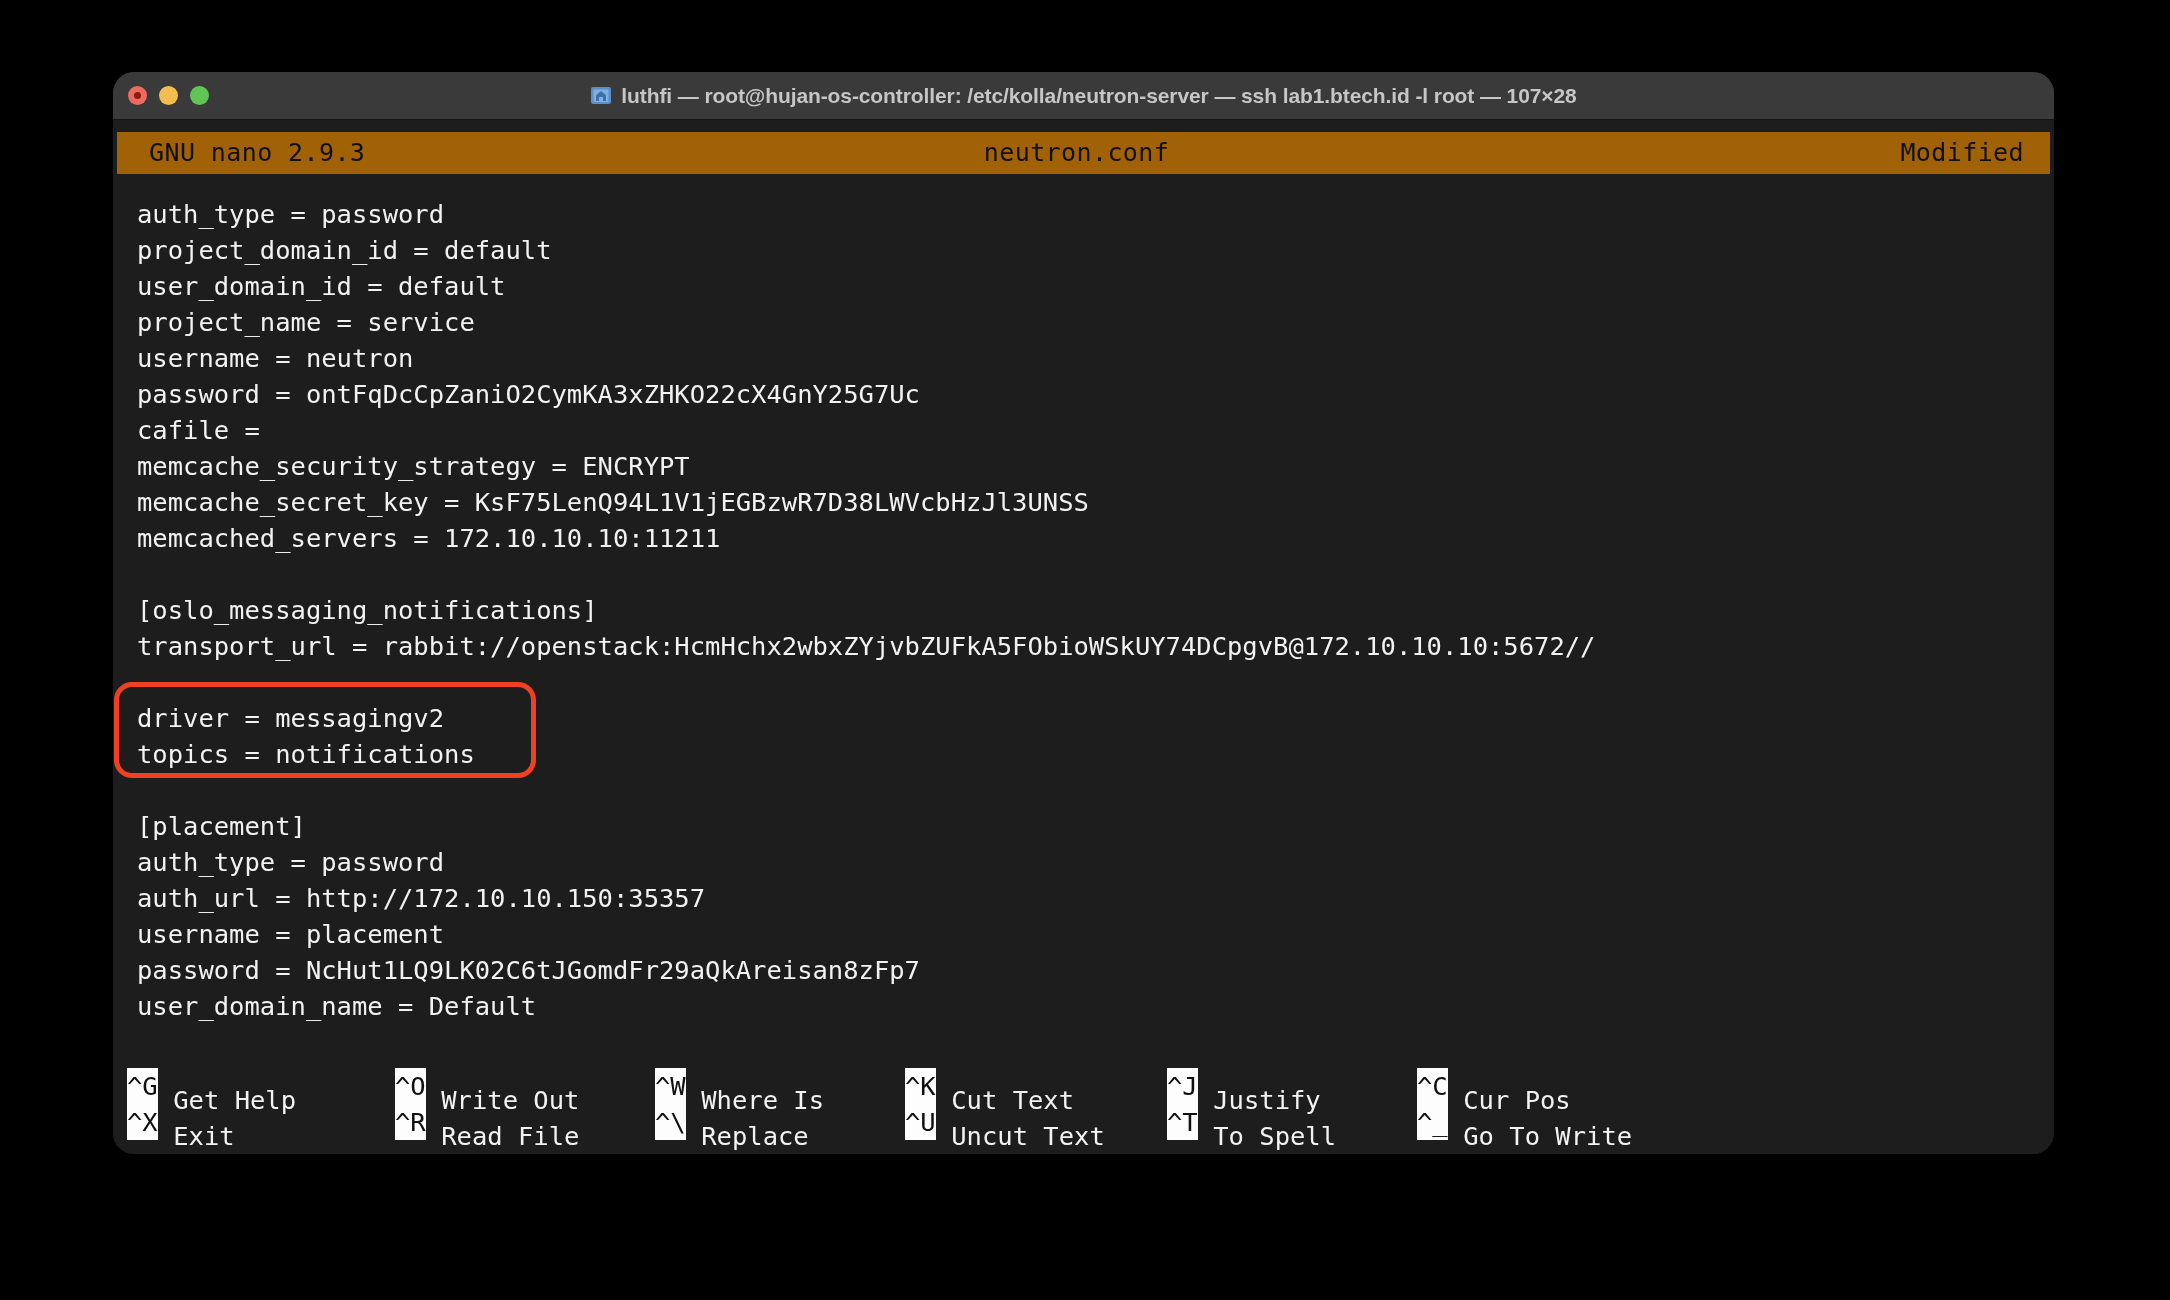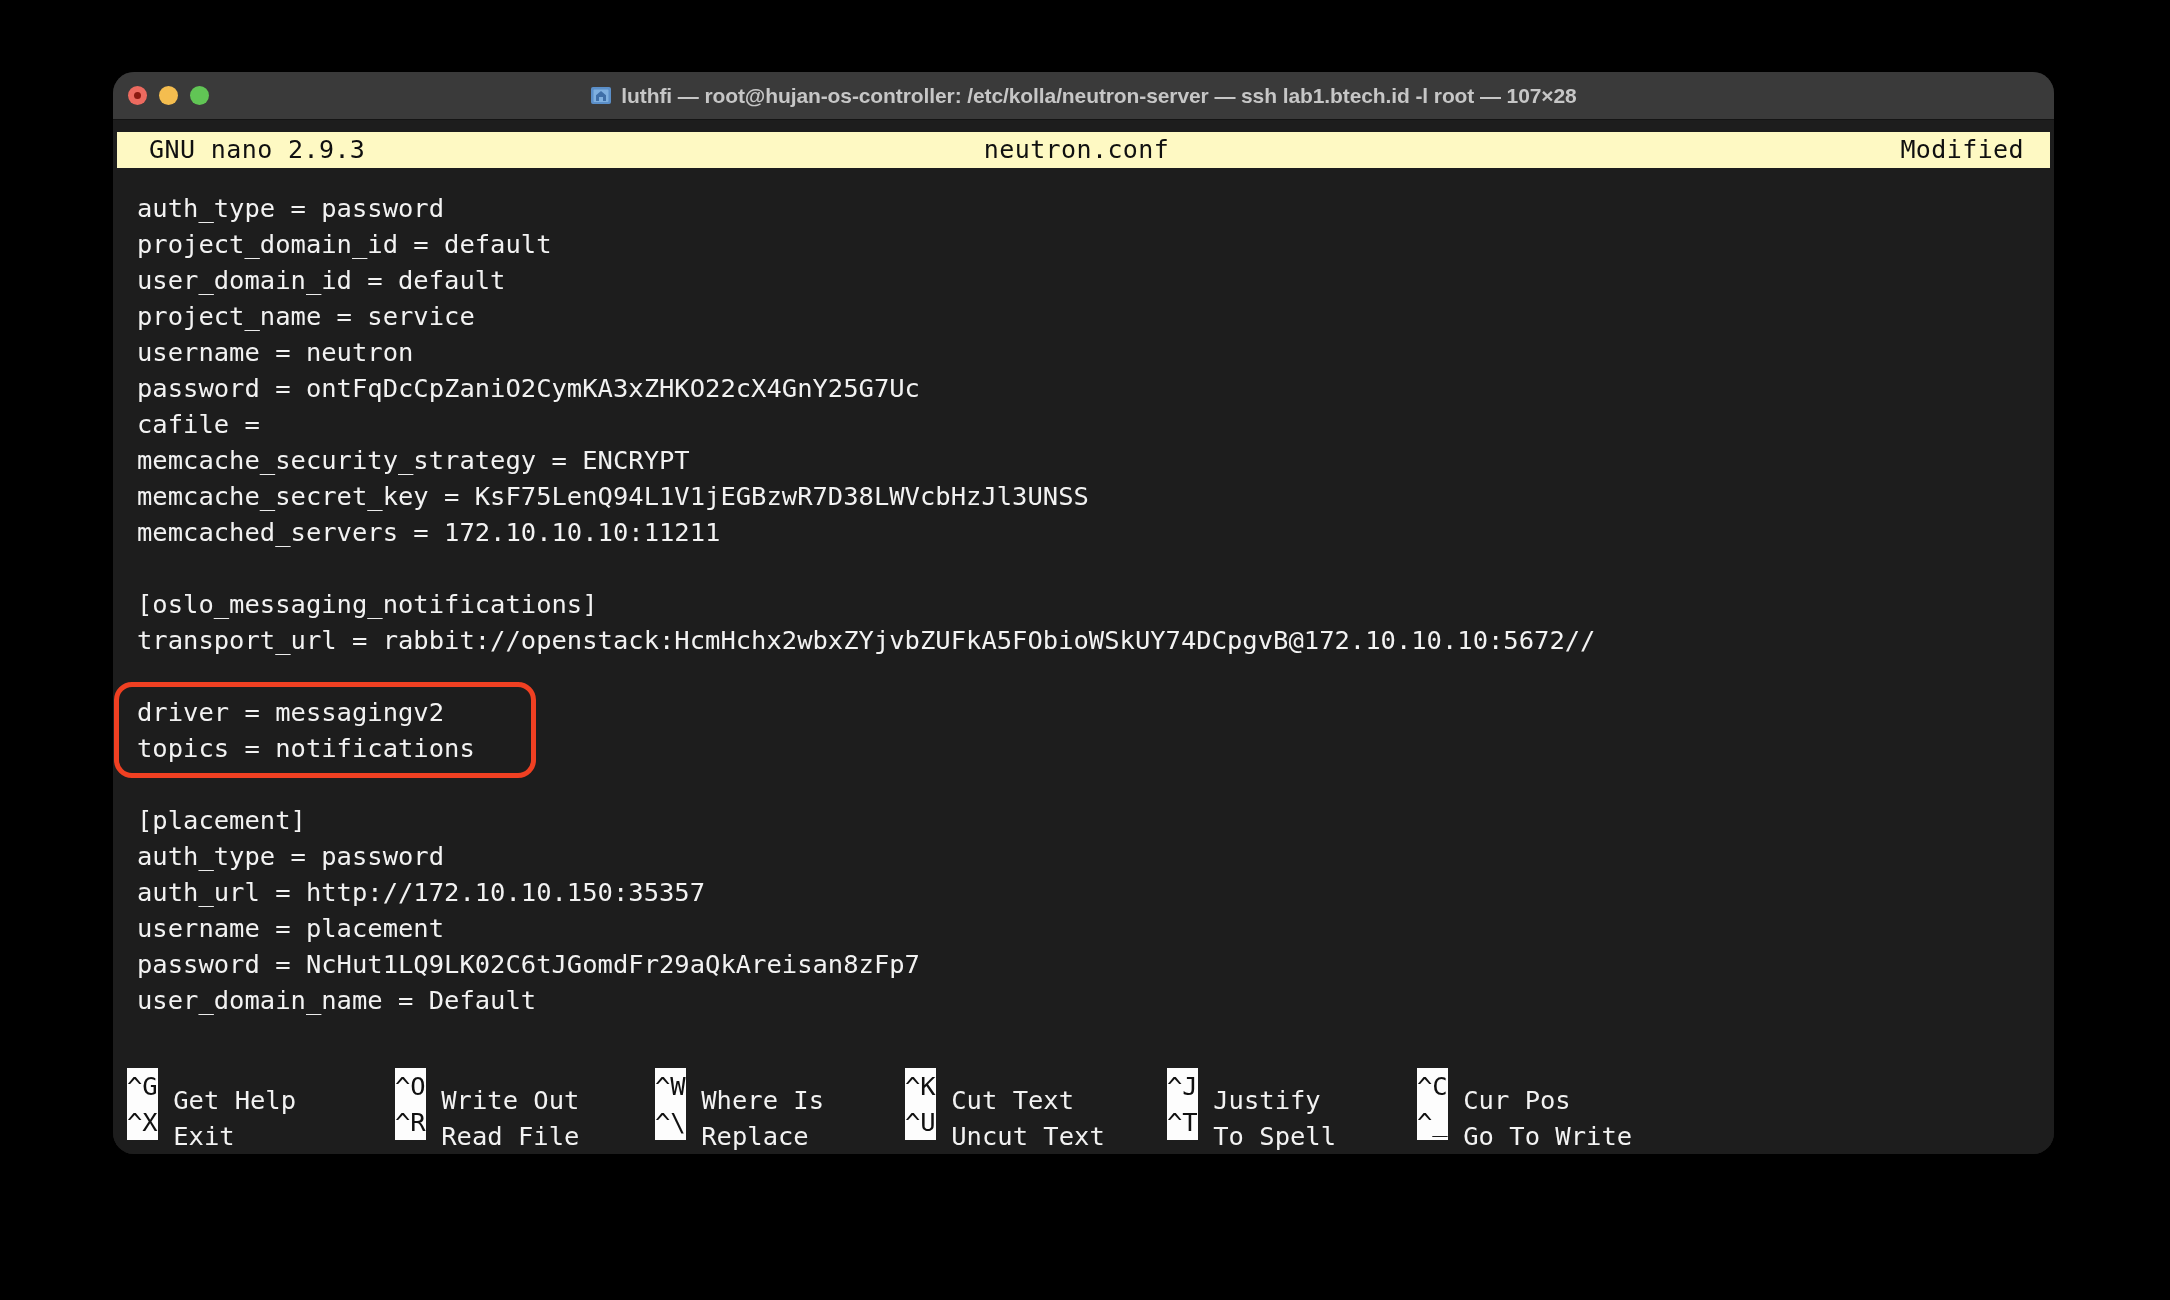--- a/index.html
+++ b/index.html
@@ -106,22 +106,22 @@
     font-family: "DejaVu Sans Mono", monospace;
     font-size: 25.5px;
     line-height: 36px;
     color: #f2f2f2;
     overflow: hidden;
   }
 
   
   #nano-header {
     margin: 12px 4px 0 4px;
-    height: 36px;
-    background: #fef9c3;
+    height: 42px;
+    background: #a16207;
     color: #101010;
     display: flex;
     align-items: center;
     position: relative;
     font-size: 25px;
     letter-spacing: 0.4px;
   }
   #nano-version { position: absolute; left: 32px; }
   #nano-filename { position: absolute; left: 0; right: 14px; text-align: center; }
   #nano-status  { position: absolute; right: 26px; }

